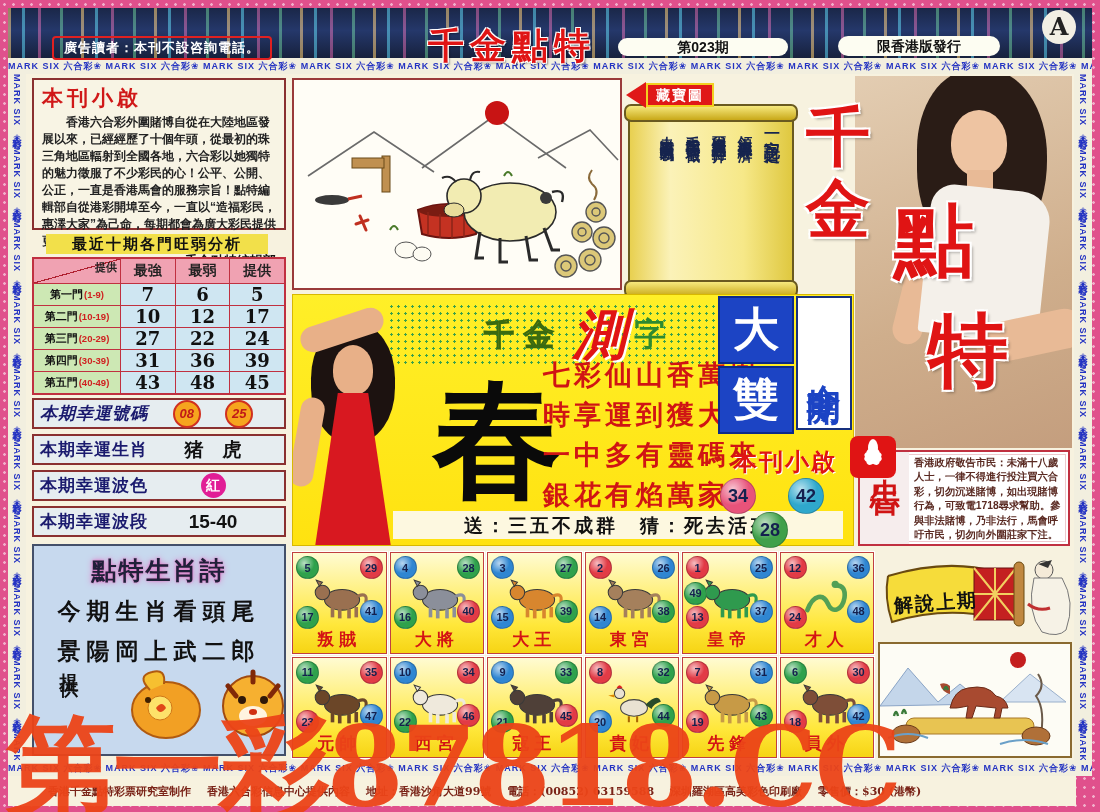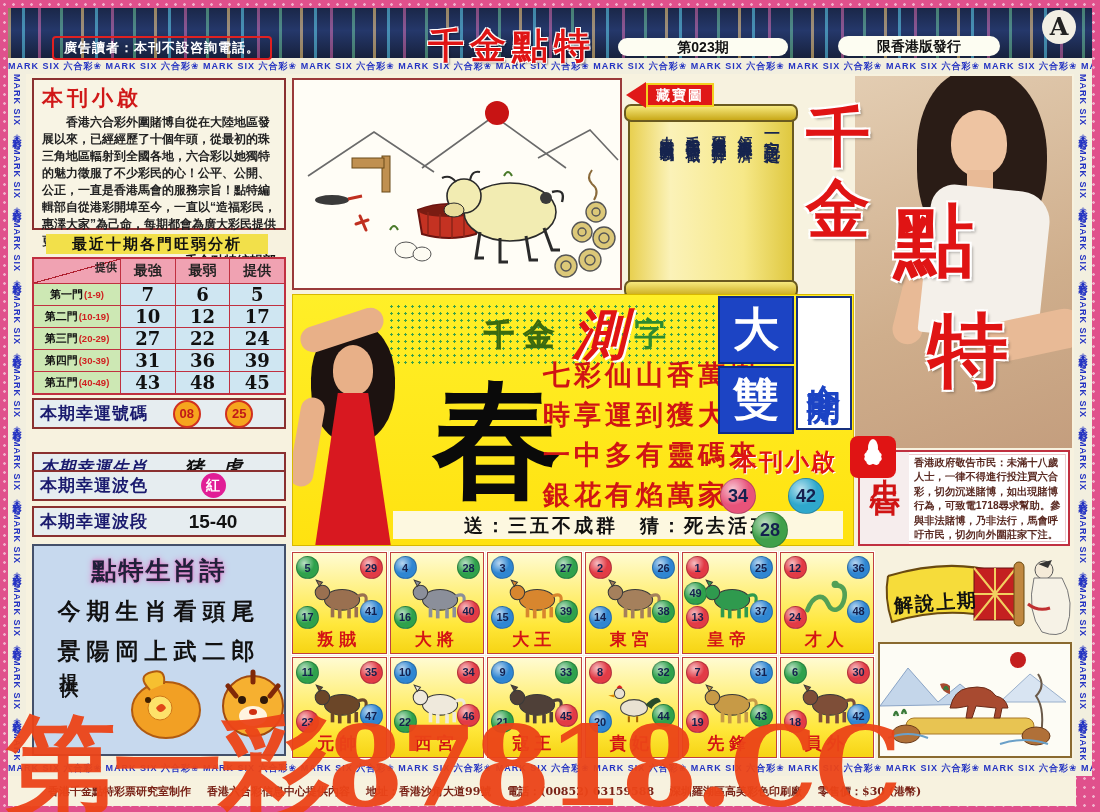--- a/index.html
+++ b/index.html
@@ -239,28 +239,28 @@
           <span class="an-l1">第五門</span>
           <span class="rg">(40-49)</span>
         </div>
         <div class="an-cell">43</div>
         <div class="an-cell">48</div>
         <div class="an-cell">45</div>
       </div>
     </div>
 
   <div id="lucky-rows">
-      <div class="lk-row" style="top: 398px;">
+      <div class="lk-row" style="top: 398px; font-style: italic;">
         <span class="lab">本期幸運號碼</span>
         <span class="val">
           <span class="lk-ball">08</span>
           <span class="lk-ball">25</span>
         </span>
       </div>
-      <div class="lk-row" style="top: 452px; font-style: italic;">
+      <div class="lk-row" style="top: 434px;">
         <span class="lab">本期幸運生肖</span>
         <span class="val">猪　虎</span>
       </div>
       <div class="lk-row" style="top: 470px;">
         <span class="lab">本期幸運波色</span>
         <span class="val">
           <span class="lk-disc">紅</span>
         </span>
       </div>
       <div class="lk-row" style="top: 506px;">

